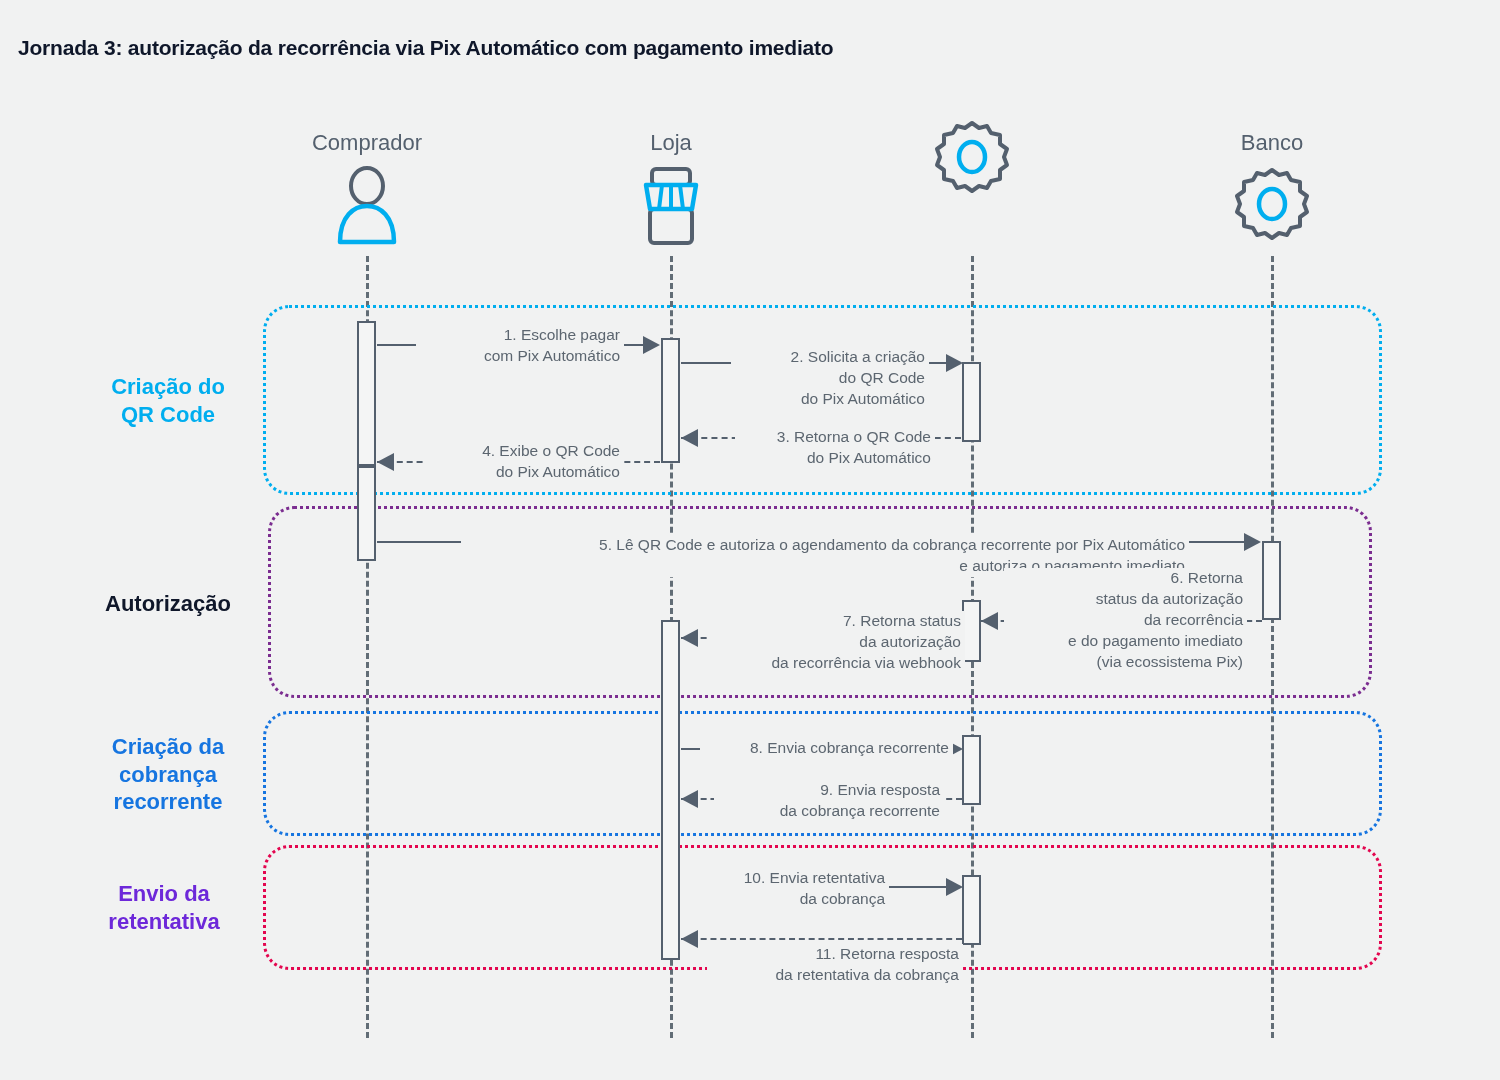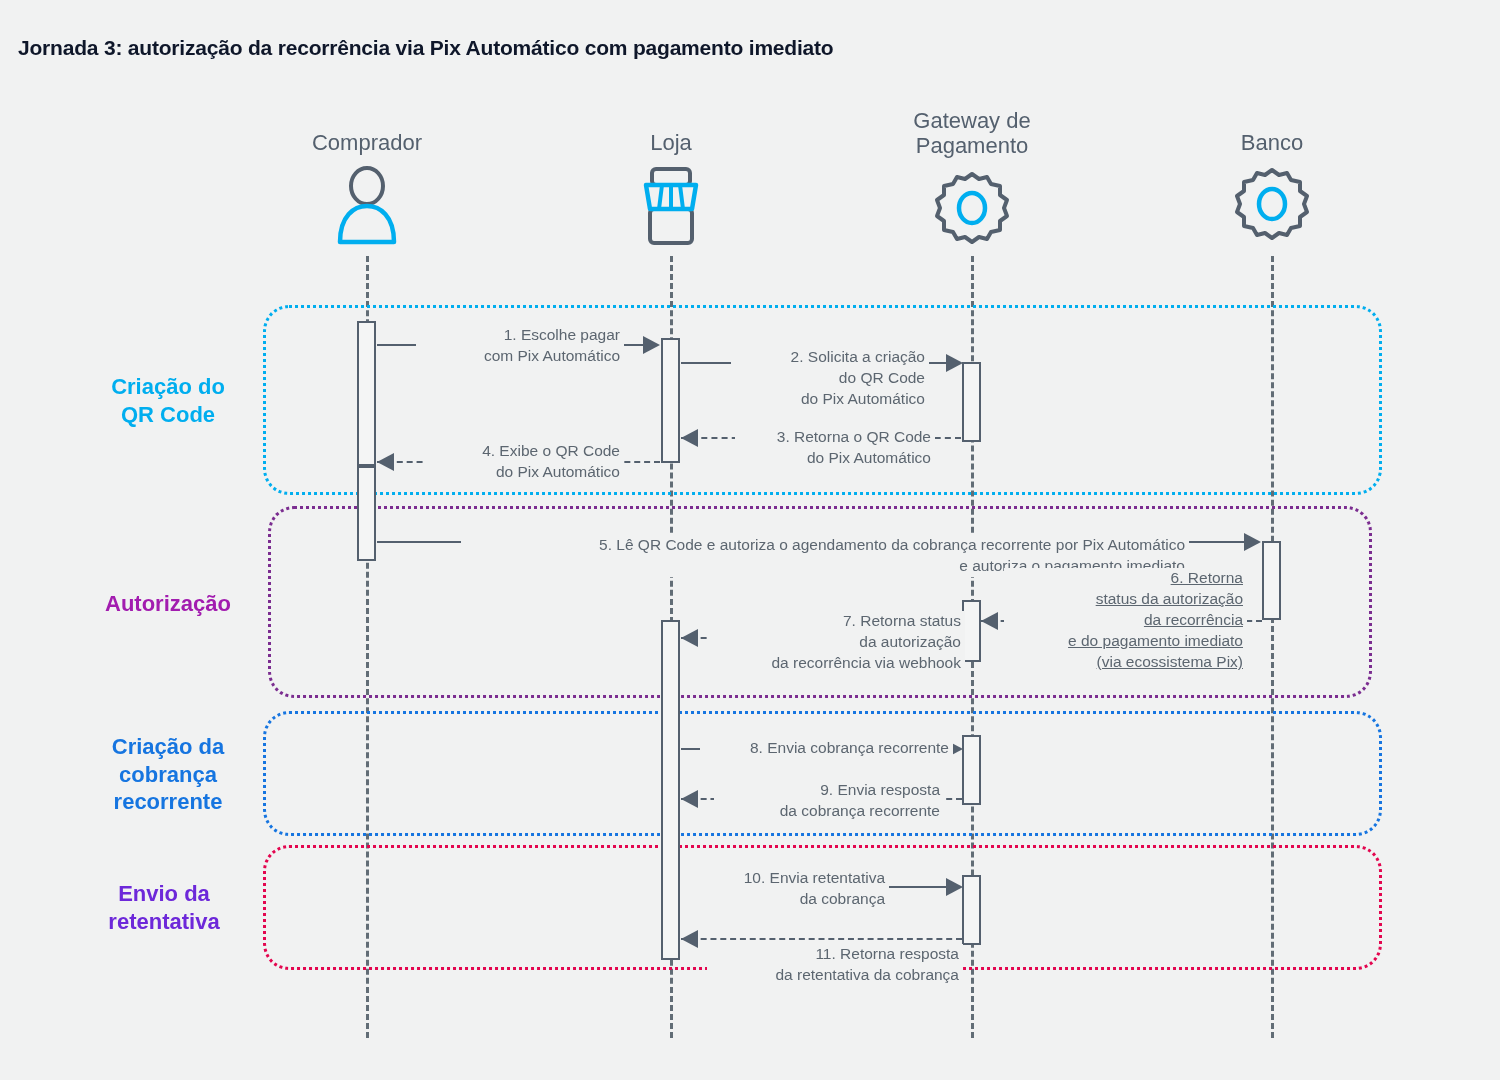--- a/index.html
+++ b/index.html
@@ -77,22 +77,20 @@
       <rect x="16" y="44" width="42" height="34" rx="4" fill="none" stroke="#54606e" stroke-width="4"></rect>
       <path d="M12 20 L62 20 L58 44 L16 44 Z" fill="none" stroke="#00aeef" stroke-width="4.5" stroke-linejoin="round"></path>
       <line x1="28" y1="20" x2="25" y2="44" stroke="#00aeef" stroke-width="4"></line>
       <line x1="46" y1="20" x2="49" y2="44" stroke="#00aeef" stroke-width="4"></line>
       <line x1="37" y1="20" x2="37" y2="44" stroke="#00aeef" stroke-width="4"></line>
     </svg>
   </div>
 </div>
 
 <div class="actor-head" style="left:862px;top:108px;">
-  <div class="actor-name">Gateway de
-Pagamento</div>
   <div class="actor-icon" style="margin-top:6px;">
     <svg width="78" height="78" viewBox="0 0 78 78">
       <path d="M39 5 L46 10 L54 8 L58 15 L67 17 L67 26 L74 31 L71 39 L74 47 L67 52 L67 61 L58 63 L54 70 L46 68 L39 73 L32 68 L24 70 L20 63 L11 61 L11 52 L4 47 L7 39 L4 31 L11 26 L11 17 L20 15 L24 8 L32 10 Z" fill="none" stroke="#54606e" stroke-width="4" stroke-linejoin="round"></path>
       <ellipse cx="39" cy="39" rx="13" ry="15" fill="none" stroke="#00aeef" stroke-width="4.5"></ellipse>
     </svg>
   </div>
 </div>
 
 <div class="actor-head" style="left:1162px;top:130px;">
   <div class="actor-name">Banco</div>
@@ -109,21 +107,21 @@
 <div class="lifeline" style="left:971px;top:256px;height:782px;"></div>
 <div class="lifeline" style="left:1271px;top:256px;height:782px;"></div>
 
 <div class="phase-box" style="left:263px;top:305px;width:1119px;height:190px;border-color:#00aeef;"></div>
 <div class="phase-box" style="left:268px;top:506px;width:1104px;height:192px;border-color:#7b2d90;"></div>
 <div class="phase-box" style="left:263px;top:711px;width:1119px;height:125px;border-color:#1675e0;"></div>
 <div class="phase-box" style="left:263px;top:845px;width:1119px;height:125px;border-color:#e3064f;"></div>
 
 <div class="phase-label" style="left:68px;top:373px;color:#00aeef;">Criação do
 QR Code</div>
-<div class="phase-label" style="left:68px;top:590px;color:#a21caf;">Autorização</div>
+<div class="phase-label" style="left:68px;top:590px;color:#0f172a;">Autorização</div>
 <div class="phase-label" style="left:68px;top:733px;color:#1675e0;">Criação da
 cobrança
 recorrente</div>
 <div class="phase-label" style="left:64px;top:880px;color:#6d28d9;">Envio da
 retentativa</div>
 
 <div class="activation" style="left:357px;top:321px;height:145px;"></div>
 <div class="activation" style="left:661px;top:338px;height:125px;"></div>
 <div class="activation" style="left:962px;top:362px;height:80px;"></div>
 
@@ -156,21 +154,21 @@
 <div class="msg-text" style="left:426px;top:441px;width:190px;">4. Exibe o QR Code
 do Pix Automático</div>
 
 <div class="msg-line" style="left:377px;top:541px;width:880px;"></div>
 <div class="arrow-head right" style="left:1244px;top:533px;"></div>
 <div class="msg-text" style="left:461px;top:523px;width:720px;margin-top:12px;">5. Lê QR Code e autoriza o agendamento da cobrança recorrente por Pix Automático
 e autoriza o pagamento imediato</div>
 
 <div class="msg-line dashed" style="left:981px;top:620px;width:281px;"></div>
 <div class="arrow-head left" style="left:981px;top:612px;"></div>
-<div class="msg-text" style="left:1004px;top:568px;width:235px;text-decoration:underline;">6. Retorna
+<div class="msg-text" style="left:1004px;top:568px;width:235px;">6. Retorna
 status da autorização
 da recorrência
 e do pagamento imediato
 (via ecossistema Pix)</div>
 
 <div class="msg-line dashed" style="left:681px;top:637px;width:281px;"></div>
 <div class="arrow-head left" style="left:681px;top:629px;"></div>
 <div class="msg-text" style="left:709px;top:611px;width:248px;">7. Retorna status
 da autorização
 da recorrência via webhook</div>

